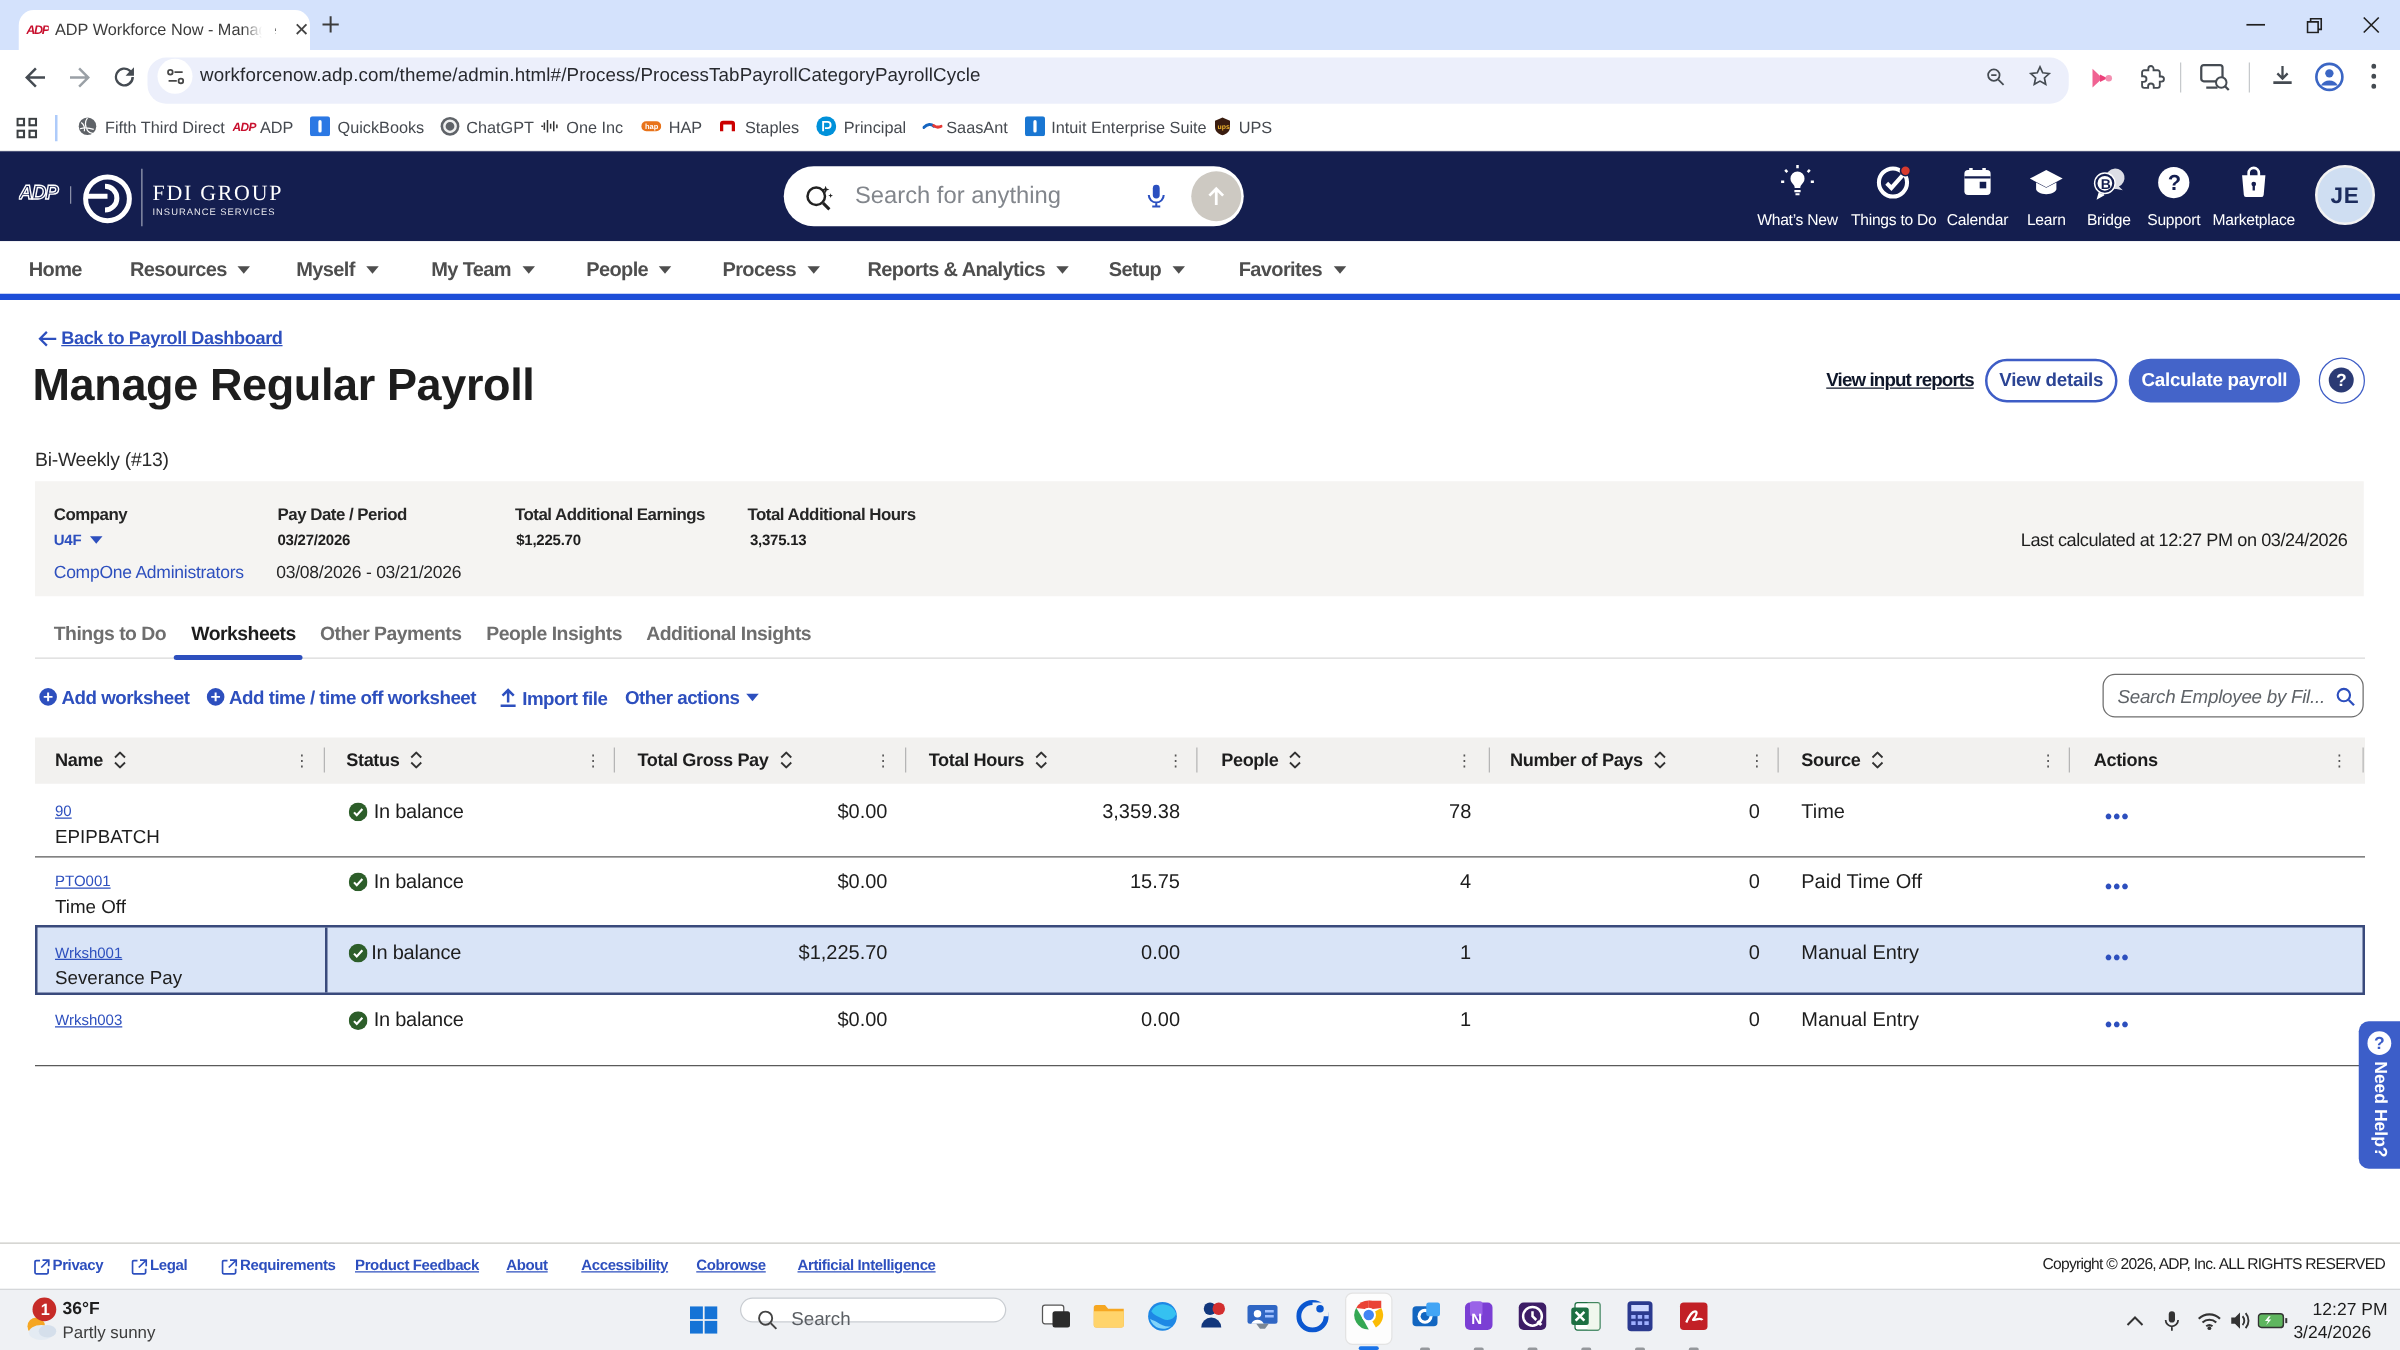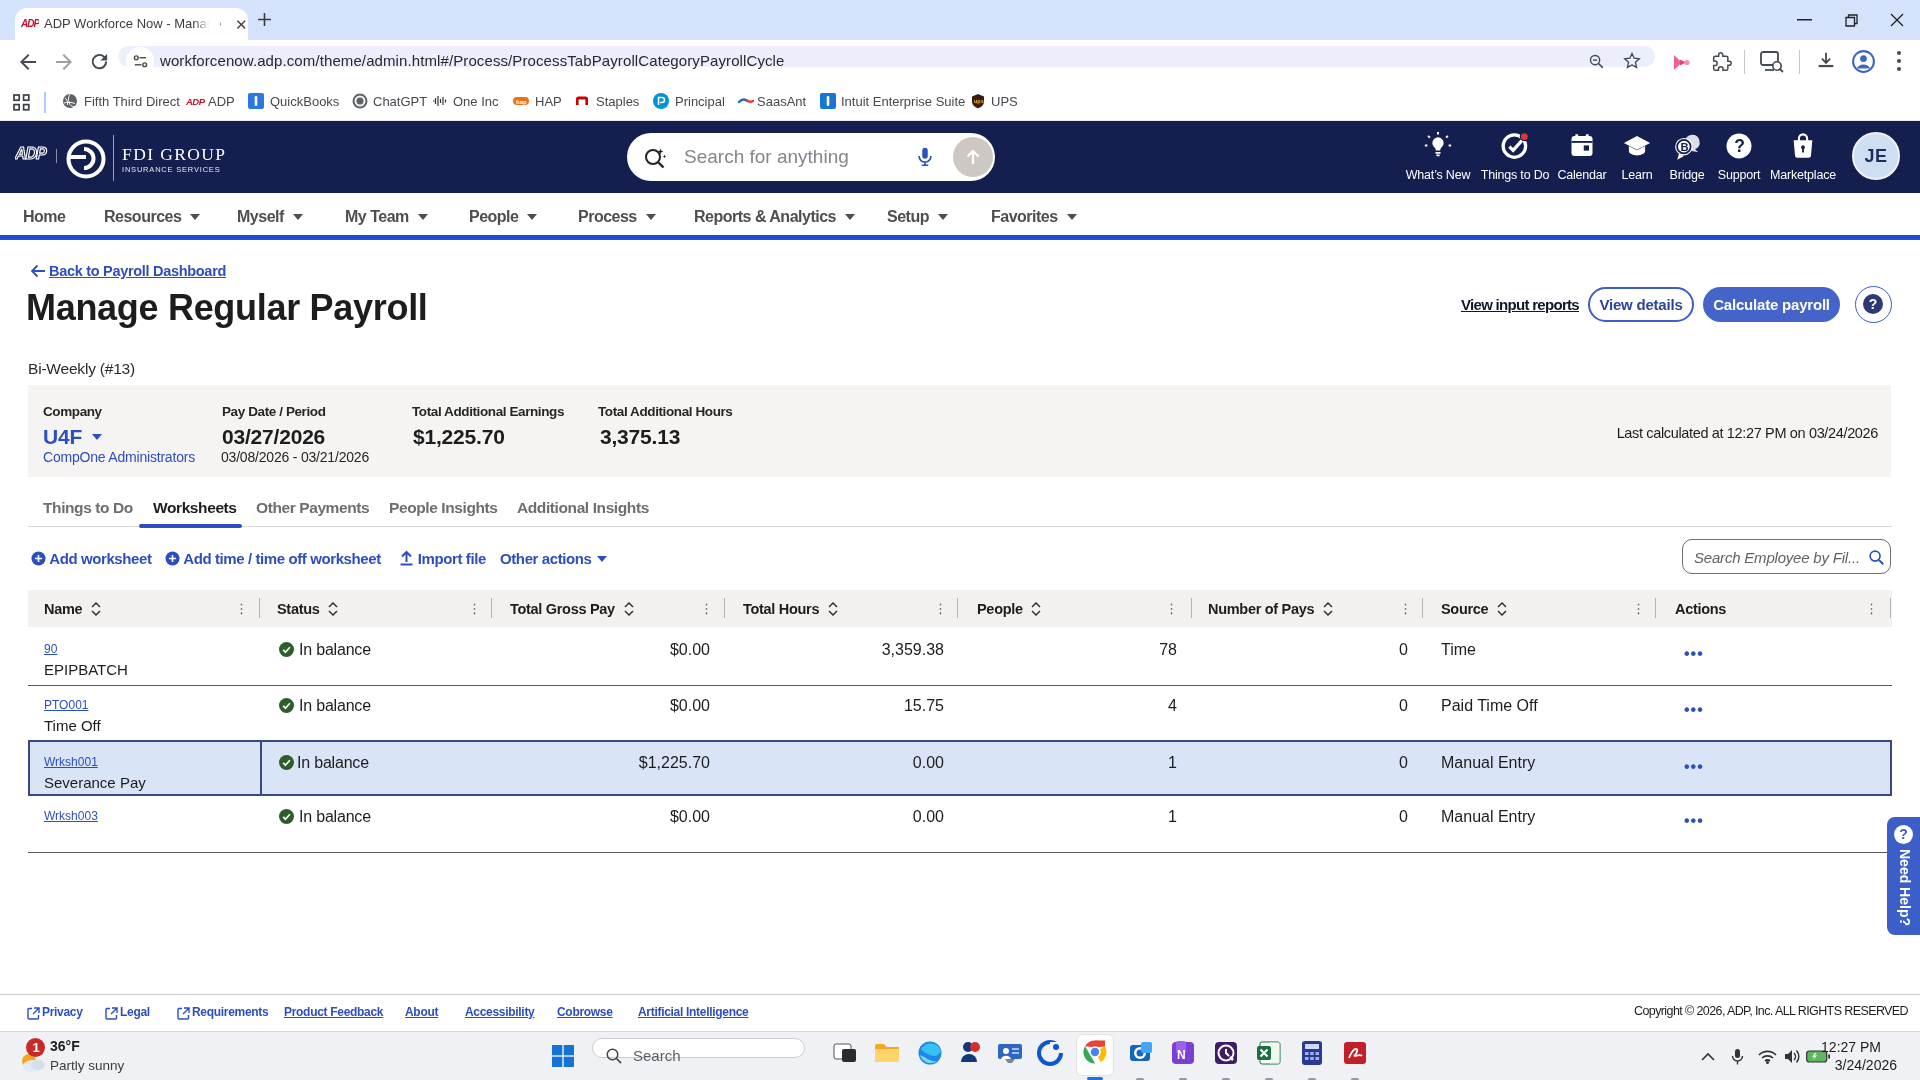--- a/index.html
+++ b/index.html
@@ -9,21 +9,21 @@
 
 
 #tabstrip { position:absolute; left:0; top:0; width:1920px; height:40px; background:#d4e2fc; }
 #tab { position:absolute; left:15px; top:8px; width:233px; height:32px; background:#fff; border-radius:12px 12px 0 0; }
 #tab .title { position:absolute; left:29px; top:8px; font-size:13px; color:#3c3c3c; white-space:nowrap; width:183px; overflow:hidden; }
 #tab .fade { position:absolute; right:28px; top:0; width:26px; height:32px; background:linear-gradient(90deg, rgba(255,255,255,0), #fff 60%); }
 #tabx { position:absolute; left:220px; top:10px; width:14px; height:14px; color:#444; font-size:15px; line-height:14px; }
 #newtab { position:absolute; left:257px; top:12px; width:15px; height:15px; color:#3c3c3c; }
 .winbtn { position:absolute; top:12px; color:#202020; }
 #toolbar { position:absolute; left:0; top:40px; width:1920px; height:45px; background:#fff; }
-#urlpill { position:absolute; left:118px; top:6px; width:1537px; height:21px; background:#eceffb; border-radius:15px; }
+#urlpill { position:absolute; left:118px; top:6px; width:1537px; height:37px; background:#eceffb; border-radius:15px; }
 #urltxt { position:absolute; left:42px; top:6px; font-size:15px; color:#27292e; letter-spacing:0.1px; }
 #bookmarks { position:absolute; left:0; top:85px; width:1920px; height:36px; background:#fff; border-bottom:1px solid #ececec; }
 .bm { position:absolute; top:9px; font-size:13px; color:#45494f; white-space:nowrap; }
 .bmicon { position:absolute; top:8px; width:16px; height:16px; }
 
 #adphdr { position:absolute; left:0; top:121px; width:1920px; height:72px; background:#141e4f; }
 #navbar { position:absolute; left:0; top:193px; width:1920px; height:47px; background:#fff; border-bottom:5px solid #1d4ed8; }
 .navitem { position:absolute; top:15px; font-size:16px; font-weight:bold; color:#4e4e4e; letter-spacing:-0.5px; }
 .caret { display:inline-block; width:0; height:0; border-left:5px solid transparent; border-right:5px solid transparent; border-top:6px solid #4e4e4e; margin-left:9px; vertical-align:middle; margin-bottom:2px; }
 #searchpill { position:absolute; left:627px; top:12px; width:368px; height:48px; background:#fff; border-radius:24px; }
@@ -33,21 +33,21 @@
 #content { position:absolute; left:0; top:0; width:1920px; height:994px; }
 #backlink { position:absolute; left:49px; top:263px; font-size:14.5px; font-weight:bold; color:#2d4fbe; letter-spacing:-0.3px; text-decoration:underline; }
 #h1 { position:absolute; left:26px; top:287px; font-size:36px; font-weight:bold; color:#1d1d1d; letter-spacing:-0.3px; }
 #viewinput { position:absolute; left:1461px; top:296px; font-size:15px; font-weight:bold; color:#0f172a; letter-spacing:-0.7px; text-decoration:underline; }
 #viewdetails { position:absolute; left:1588px; top:287px; width:106px; height:35px; border:2px solid #3e5dc6; border-radius:17.5px; color:#2b4494; font-size:15px; font-weight:bold; text-align:center; line-height:31px; background:#fff; letter-spacing:-0.2px; }
 #calcpay { position:absolute; left:1703px; top:287px; width:137px; height:35px; background:#4464c9; border-radius:17.5px; color:#fff; font-size:15px; font-weight:bold; text-align:center; line-height:35px; letter-spacing:-0.2px; }
 #helpbtn { position:absolute; left:1855px; top:286px; width:37px; height:37px; border:1.5px solid #3e5dc6; border-radius:50%; }
 #biweekly { position:absolute; left:28px; top:360px; font-size:15.5px; font-weight:normal; color:#2a2a2a; letter-spacing:-0.2px; }
 #graypanel { position:absolute; left:28px; top:385px; width:1863px; height:92px; background:#f5f4f2; }
 .gp-lbl { position:absolute; top:19px; font-size:13.5px; font-weight:bold; color:#262626; letter-spacing:-0.4px; }
-.gp-v1 { position:absolute; top:40px; font-size:21px; font-weight:bold; color:#1d1d1d; letter-spacing:-0.2px; }
+.gp-v1 { position:absolute; top:40px; font-size:12px; font-weight:bold; color:#1d1d1d; letter-spacing:-0.2px; }
 .gp-v2 { position:absolute; top:64px; font-size:14px; color:#262626; letter-spacing:-0.2px; }
 
 .ptab { position:absolute; top:499px; font-size:15.5px; font-weight:bold; color:#6e6e6e; letter-spacing:-0.4px; }
 #tabline { position:absolute; left:28px; top:526px; width:1864px; height:1px; background:#d9d9d9; }
 #tabactive { position:absolute; left:139px; top:524px; width:103px; height:4px; background:#2d4fbe; border-radius:2px; }
 .tool { position:absolute; top:550px; font-size:15px; font-weight:bold; color:#2d4fbe; letter-spacing:-0.4px; }
 #empsearch { position:absolute; left:1682px; top:539px; width:209px; height:35px; border:1.5px solid #6e6e6e; border-radius:10px; background:#fff; }
 #empsearch .ph { position:absolute; left:11px; top:9px; font-size:15px; font-style:italic; color:#5f6368; letter-spacing:-0.2px; }
 
 #thead { position:absolute; left:28px; top:590px; width:1864px; height:37px; background:#f2f1ef; }
@@ -637,15 +637,15 @@
     </svg>
   <svg class="abs" style="left:1784px;top:17px" width="17" height="15" viewBox="0 0 17 15">
       <path d="M1 5v5h3l4 4V1L4 5z" fill="#333"></path>
       <path d="M10 4a5 5 0 0 1 0 7M12.5 1.5a9 9 0 0 1 0 12" fill="none" stroke="#333" stroke-width="1.5"></path>
     </svg>
   <svg class="abs" style="left:1806px;top:17px" width="24" height="15" viewBox="0 0 24 15">
       <rect x="0.7" y="2" width="20" height="11" rx="2.5" fill="#5fb65f" stroke="#333" stroke-width="1.2"></rect>
       <rect x="22.2" y="5.5" width="1.8" height="4" fill="#333"></rect>
       <path d="M9 4l-3 3.8h2.5L7 11l4-4.5H8.6L10.5 4z" fill="#fff"></path>
     </svg>
-  <div class="abs" style="right:39px;top:7px;font-size:14px;color:#1d1d1d;text-align:right">12:27 PM</div>
+  <div class="abs" style="right:10px;top:7px;font-size:14px;color:#1d1d1d;text-align:right">12:27 PM</div>
   <div class="abs" style="right:23px;top:25px;font-size:14px;color:#1d1d1d;text-align:right">3/24/2026</div>
 </div>
 
 </body></html>

